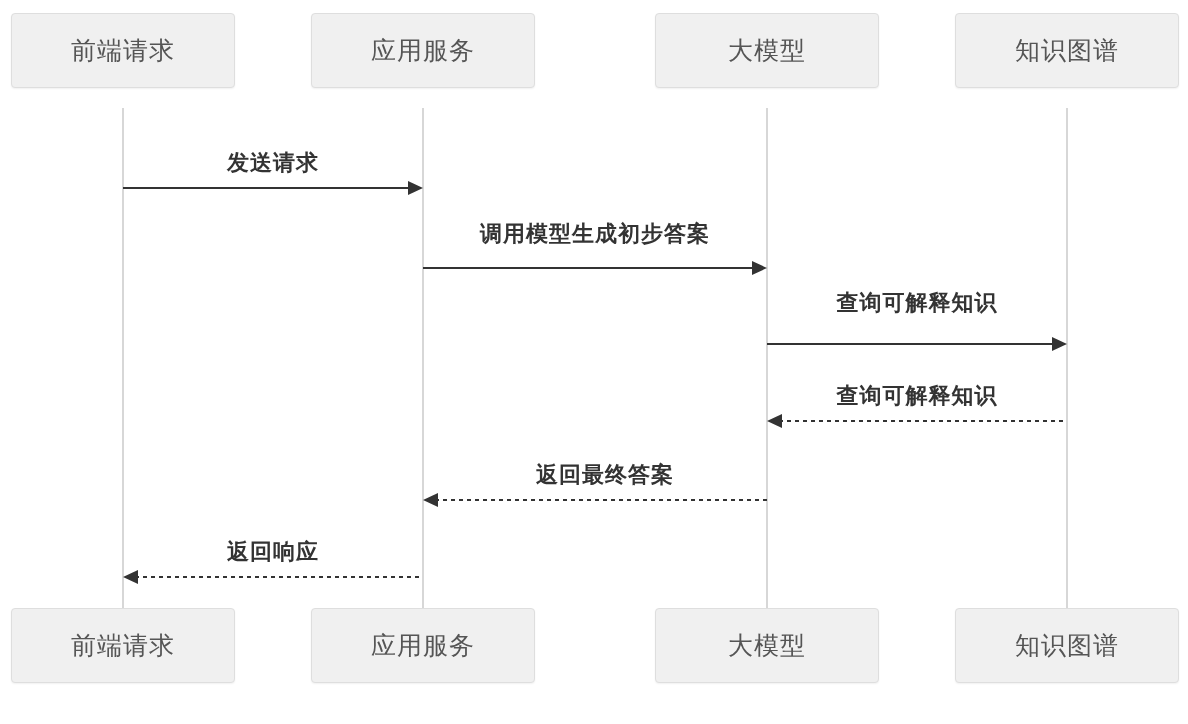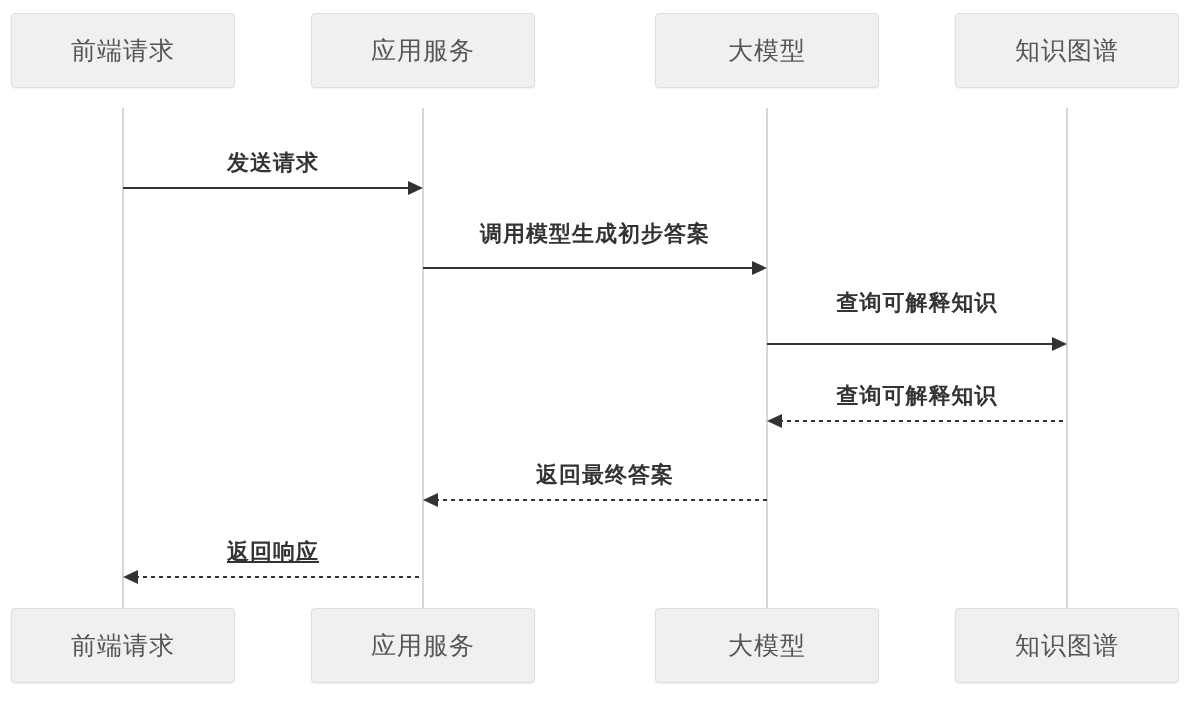--- a/index.html
+++ b/index.html
@@ -122,21 +122,21 @@
     <div class="arrowhead left" style="left:767px; top:414px;"></div>
   </div>
 
   <div>
     <span class="msg-label" style="left:589px; top:460px;margin-left:16px;">返回最终答案</span>
     <div class="msg-line dashed" style="left:435px; top:499px; width:332px;"></div>
     <div class="arrowhead left" style="left:423px; top:493px;"></div>
   </div>
 
   <div>
-    <span class="msg-label" style="left:273px; top:537px;text-decoration:underline;">返回响应</span>
+    <span class="msg-label" style="left:273px; top:537px;">返回响应</span>
     <div class="msg-line dashed" style="left:135px; top:576px; width:288px;"></div>
     <div class="arrowhead left" style="left:123px; top:570px;"></div>
   </div>
 
   <div class="actor" style="left:11px; top:608px;">
     <span>前端请求</span>
   </div>
   <div class="actor" style="left:311px; top:608px;">
     <span>应用服务</span>
   </div>

